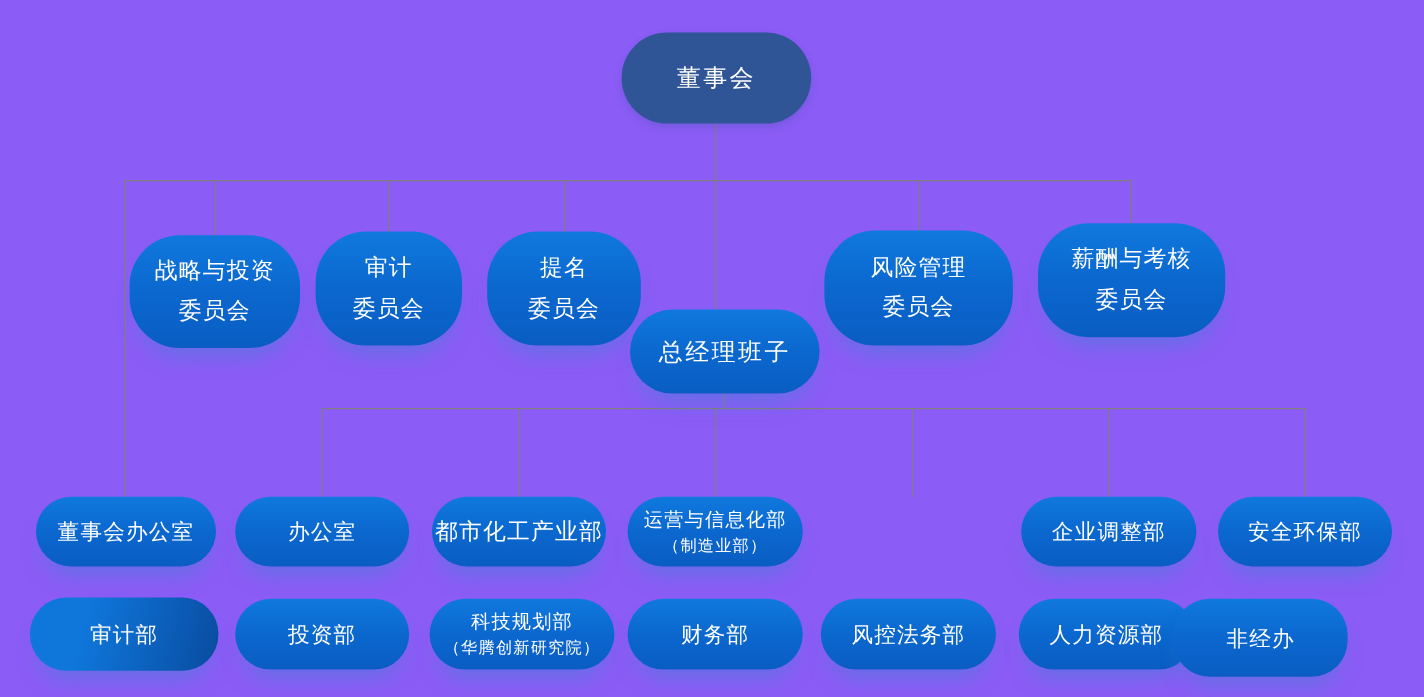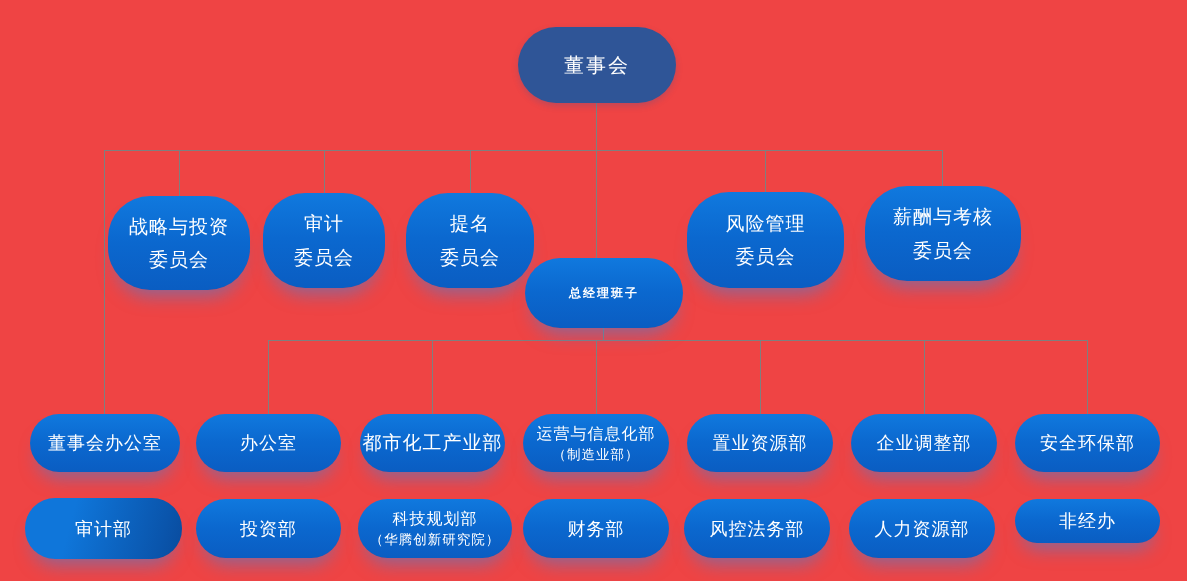--- a/index.html
+++ b/index.html
@@ -1,37 +1,37 @@
 <!DOCTYPE html>
 <html><head>
 <meta charset="utf-8">
 <style>
   html,body{margin:0;padding:0;background:#ffffff;}
   .canvas{
-    position:relative;width:1187px;height:581px;background:#ef4444;overflow:hidden;
+    position:relative;width:1187px;height:581px;background:#8b5cf6;overflow:hidden;
     font-family:"Liberation Serif","DejaVu Serif",serif;
   }
   
   .cn{position:absolute;background:#7f7f7f;z-index:1;}
   .cn.v{width:1px;}
   .cn.h{height:1px;}
   
   .node{
     position:absolute;z-index:2;display:flex;flex-direction:column;
     align-items:center;justify-content:center;text-align:center;
     color:#ffffff;letter-spacing:1px;
     background:linear-gradient(180deg,#1079de 0%,#0b68cf 48%,#0a5dc2 100%);
     box-shadow:0 14px 18px -8px rgba(64,130,215,.55);
   }
   .board{
     background:#2F5597;border-radius:38px;font-size:20px;letter-spacing:2px;
     box-shadow:0 3px 6px rgba(47,85,151,.25);
   }
   .bubble{border-radius:42px;font-size:19px;line-height:1.75;text-align:right;}
-  .gm{border-radius:35px;font-size:12px;font-weight:bold;letter-spacing:2px;text-align:center;}
+  .gm{border-radius:35px;font-size:20px;font-weight:normal;letter-spacing:2px;text-align:center;}
   .pill{border-radius:30px;font-size:18px;}
   .audit{background:linear-gradient(105deg,#0f76da 30%,#0a55ac 85%,#094b9d 100%);}
   .lbl{display:block;}
   .sm{font-size:16px;line-height:1.5;}
   .xs{font-size:13.5px;line-height:1.4;}
 </style>
 </head>
 <body>
 
 <div class="canvas">
@@ -88,23 +88,20 @@
   <div class="node pill" style="left:196px;top:414px;width:145px;height:58px">
     <span class="lbl">办公室</span>
   </div>
   <div class="node pill" style="left:360px;top:414px;width:145px;height:58px;font-size:19px">
     <span class="lbl">都市化工产业部</span>
   </div>
   <div class="node pill" style="left:523px;top:414px;width:146px;height:58px">
     <span class="lbl sm">运营与信息化部</span>
     <span class="lbl xs">（制造业部）</span>
   </div>
-  <div class="node pill" style="left:687px;top:414px;width:146px;height:58px">
-    <span class="lbl">置业资源部</span>
-  </div>
   <div class="node pill" style="left:851px;top:414px;width:146px;height:58px">
     <span class="lbl">企业调整部</span>
   </div>
   <div class="node pill" style="left:1015px;top:414px;width:145px;height:58px">
     <span class="lbl">安全环保部</span>
   </div>
 
   <div class="node pill audit" style="left:25px;top:498px;width:157px;height:61px">
     <span class="lbl">审计部</span>
   </div>
@@ -117,17 +114,17 @@
   </div>
   <div class="node pill" style="left:523px;top:499px;width:146px;height:59px">
     <span class="lbl">财务部</span>
   </div>
   <div class="node pill" style="left:684px;top:499px;width:146px;height:59px">
     <span class="lbl">风控法务部</span>
   </div>
   <div class="node pill" style="left:849px;top:499px;width:146px;height:59px">
     <span class="lbl">人力资源部</span>
   </div>
-  <div class="node pill" style="left:1015px;top:499px;width:145px;height:44px">
+  <div class="node pill" style="left:978px;top:499px;width:145px;height:65px">
     <span class="lbl">非经办</span>
   </div>
 
 </div>
 
 </body></html>

